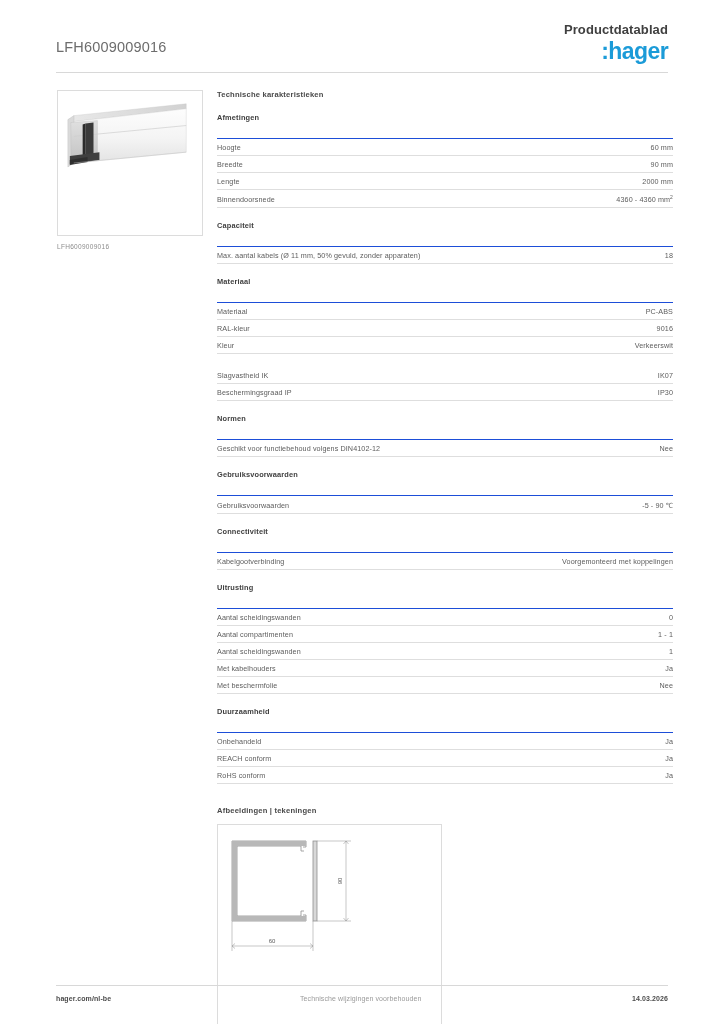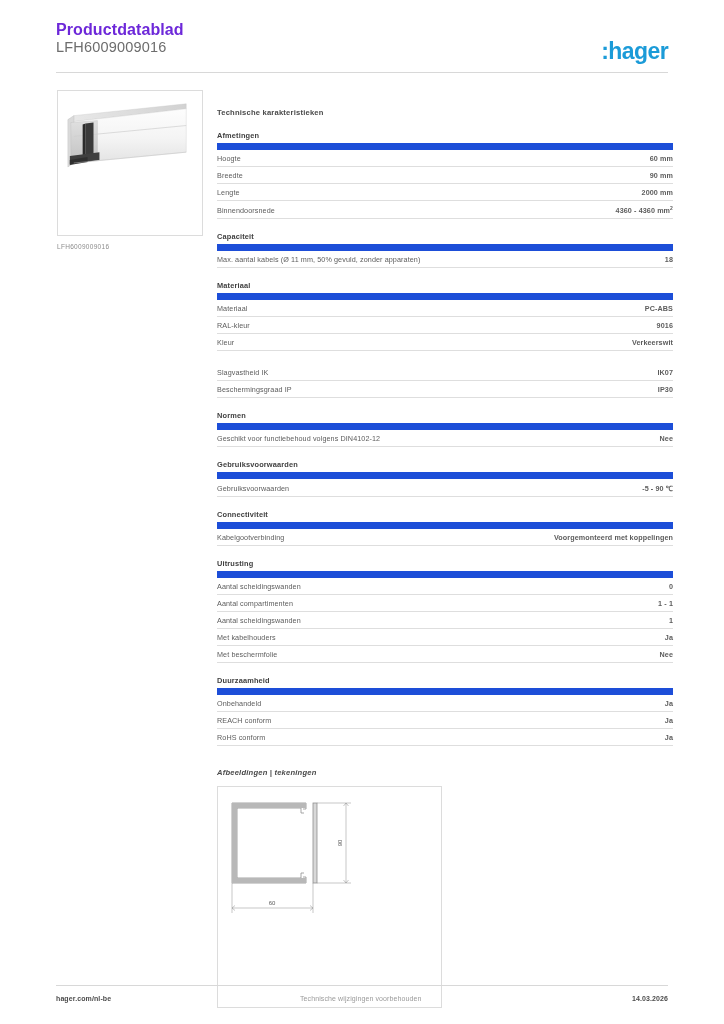--- a/index.html
+++ b/index.html
@@ -20,25 +20,26 @@
 
   
   .header {
     position: absolute;
     left: 56px;
     top: 22px;
     width: 612px;
     height: 48px;
   }
   .doc-title {
-    font-size: 16px;
-    font-weight: bold;
-    color: #6d28d9;
+    font-size: 13px;
+    font-weight: bold;
+    color: #404040;
     letter-spacing: 0.1px;
     line-height: 16px;
+    text-align: right;
   }
   .doc-ref {
     font-size: 14.5px;
     font-weight: normal;
     color: #6d6d6d;
     letter-spacing: 0.2px;
     line-height: 17px;
     margin-top: 1px;
   }
   .logo {
@@ -95,55 +96,53 @@
     letter-spacing: 0.15px;
     margin-bottom: 25px;
     line-height: 11px;
   }
   .tech-heading {
     font-size: 7.6px;
     font-weight: bold;
     color: #4a4a4a;
     letter-spacing: 0.2px;
     margin-bottom: 14px;
-    margin-top: 18px;
   }
 
   .group { margin-bottom: 13px; }
   .group-title {
     font-size: 7.4px;
     font-weight: bold;
     color: #3f3f3f;
     letter-spacing: 0.15px;
-    padding-bottom: 3px;
-    border-bottom: 7px solid #1d4ed8;
+    padding-bottom: 16px;
+    border-bottom: 1px solid #1d4ed8;
   }
   .spec-row {
     display: flex;
     justify-content: space-between;
     align-items: baseline;
     font-size: 7.2px;
     color: #5c5c5c;
     letter-spacing: 0.1px;
     padding: 3.6px 0 3.4px 0;
     border-bottom: 1px solid #dedede;
   }
   .spec-label { text-align: right; }
-  .spec-value { text-align: left; white-space: nowrap; padding-left: 12px; font-weight: bold; }
+  .spec-value { text-align: left; white-space: nowrap; padding-left: 12px; }
   .spec-value sup { font-size: 5px; vertical-align: super; }
 
   
   .draw-heading {
     font-size: 7.6px;
     font-weight: bold;
     color: #4a4a4a;
     letter-spacing: 0.2px;
     margin-top: 22px;
     margin-bottom: 9px;
-    font-style: italic;
   }
   .draw-frame {
     width: 225px;
     height: 222px;
     border: 1px solid #dcdcdc;
     background: #fff;
     position: relative;
     overflow: hidden;
   }
 

